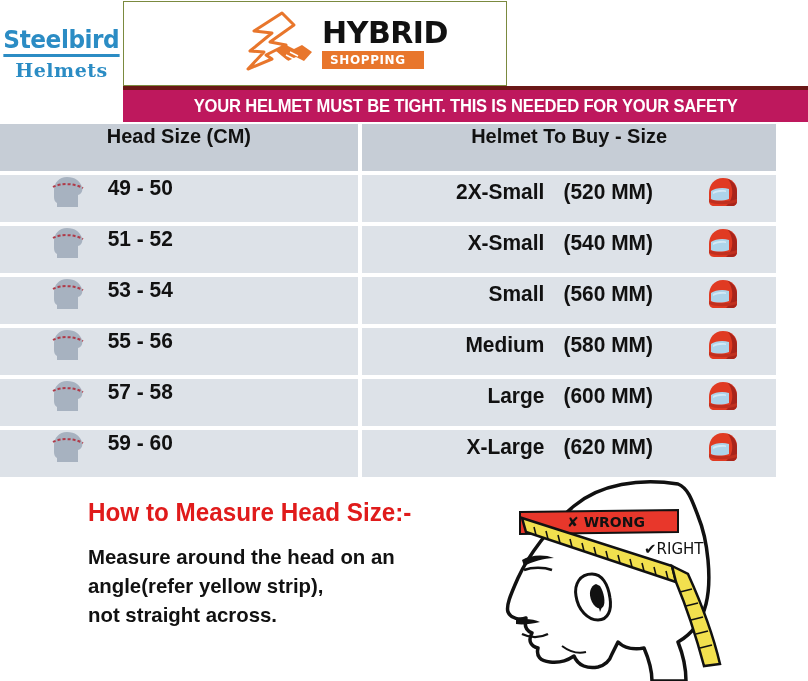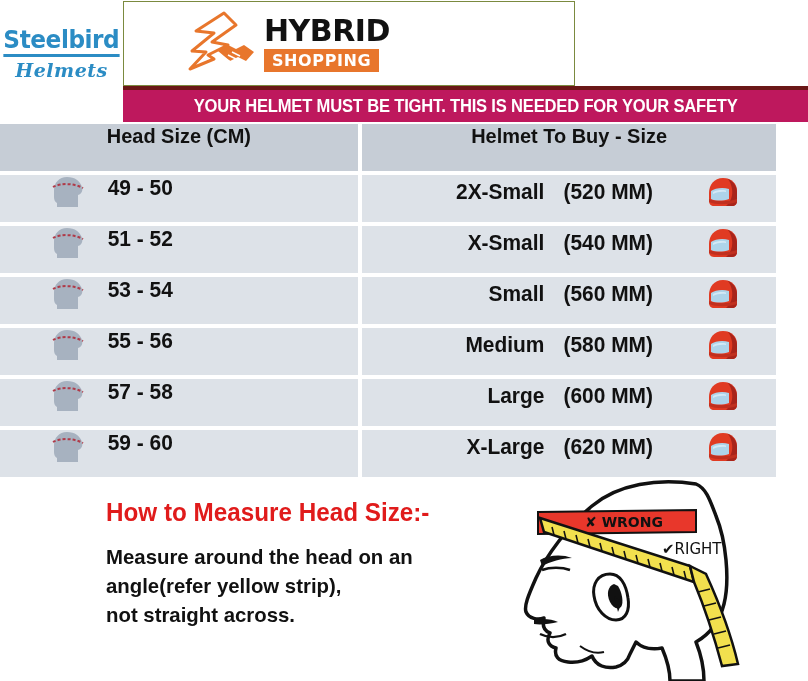--- a/index.html
+++ b/index.html
@@ -26,50 +26,49 @@
     font-size: 25px;
     letter-spacing: -0.5px;
     color: #2b8cc4;
     transform: scaleX(0.93);
     border-bottom: 3px solid #2b8cc4;
     padding-bottom: 1px;
     line-height: 1.05;
   }
   .brand-sub {
     font-family: "DejaVu Serif", serif;
-    font-style: italic;
     font-weight: bold;
     font-size: 19px;
     color: #2b8cc4;
     margin-top: 2px;
     letter-spacing: 0.5px;
   }
 
   .hybrid-frame {
     position: absolute; left: 123px; top: 1px;
-    width: 452px; height: 85px;
+    width: 384px; height: 85px;
     border: 1px solid #7b8a3f;
     background: #fff;
-    display: flex; align-items: center; justify-content: flex-start;
+    display: flex; align-items: center; justify-content: center;
   }
   .hybrid-wrap { display: flex; align-items: center; gap: 2px; margin-left: 60px; }
   .hybrid-mark { width: 78px; height: 66px; flex: 0 0 auto; }
   .hybrid-text { display: flex; flex-direction: column; align-items: flex-start; }
   .hybrid-title {
     font-family: "DejaVu Sans", sans-serif;
     font-weight: bold; font-size: 30px; color: #111;
     letter-spacing: -0.5px; line-height: 1;
   }
   .hybrid-badge {
     margin-top: 3px; 
     background: #e8762c; color: #fff;
     font-family: "DejaVu Sans", sans-serif;
-    font-weight: bold; font-size: 16px;
+    font-weight: bold; font-size: 12px;
     letter-spacing: 0.6px;
-    padding: 2px 8px 2px 8px;
+    padding: 2px 18px 2px 8px;
   }
 
   .safety-strip {
     position: absolute; left: 123px; top: 86px;
     width: 685px; height: 36px;
     background: #be185d;
     border-top: 4px solid #6b1717;
     display: flex; align-items: center; justify-content: center;
   }
   .safety-text {
@@ -118,21 +117,21 @@
   }
   .size-mm {
     font-family: "Liberation Sans", sans-serif;
     font-weight: bold; font-size: 22px; color: #111;
     width: 140px; text-align: left; margin-left: 12px;
     transform: scaleX(0.95);
   }
   .helmet-icon { width: 34px; height: 34px; flex: 0 0 auto; margin-left: 6px; }
 
   
-  .bottom { position: absolute; left: 18px; top: 470px; width: 696px; height: 211px; }
+  .bottom { position: absolute; left: 0; top: 470px; width: 696px; height: 211px; }
 
   .measure-block { position: absolute; left: 82px; top: 28px; width: 400px; }
   .measure-title {
     color: #e01b1b;
     font-family: "Liberation Sans", sans-serif;
     font-weight: bold; font-size: 25px;
     margin-bottom: 16px;
     transform: scaleX(0.97);
   }
   .measure-line {

